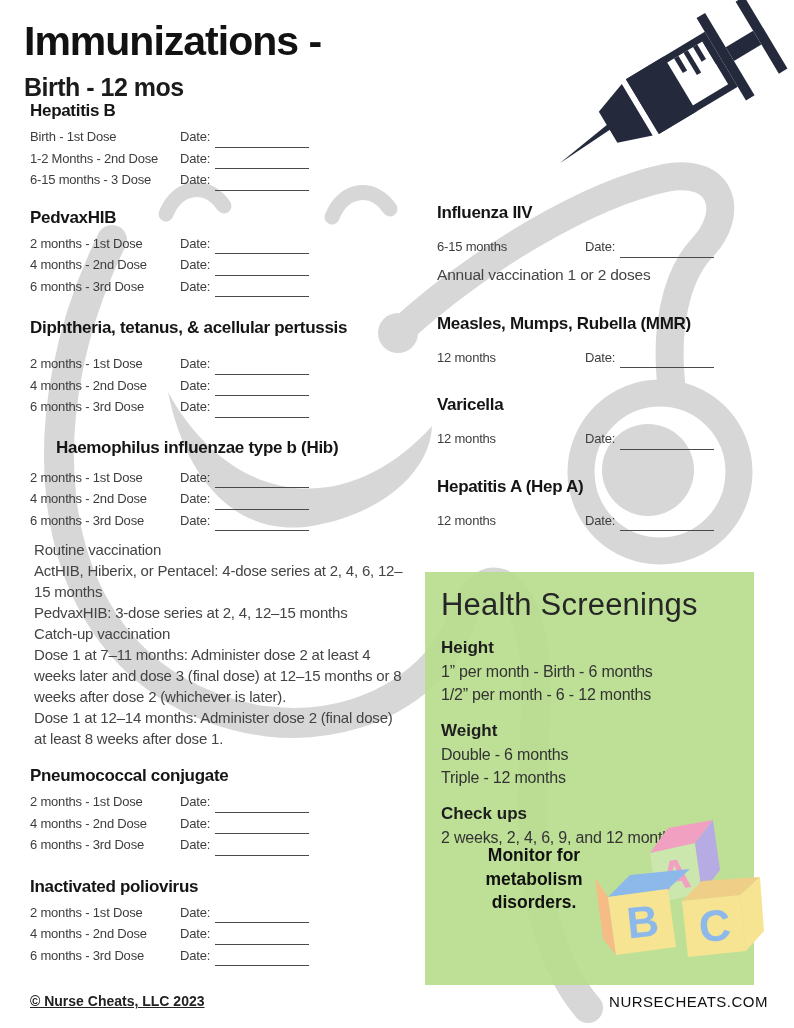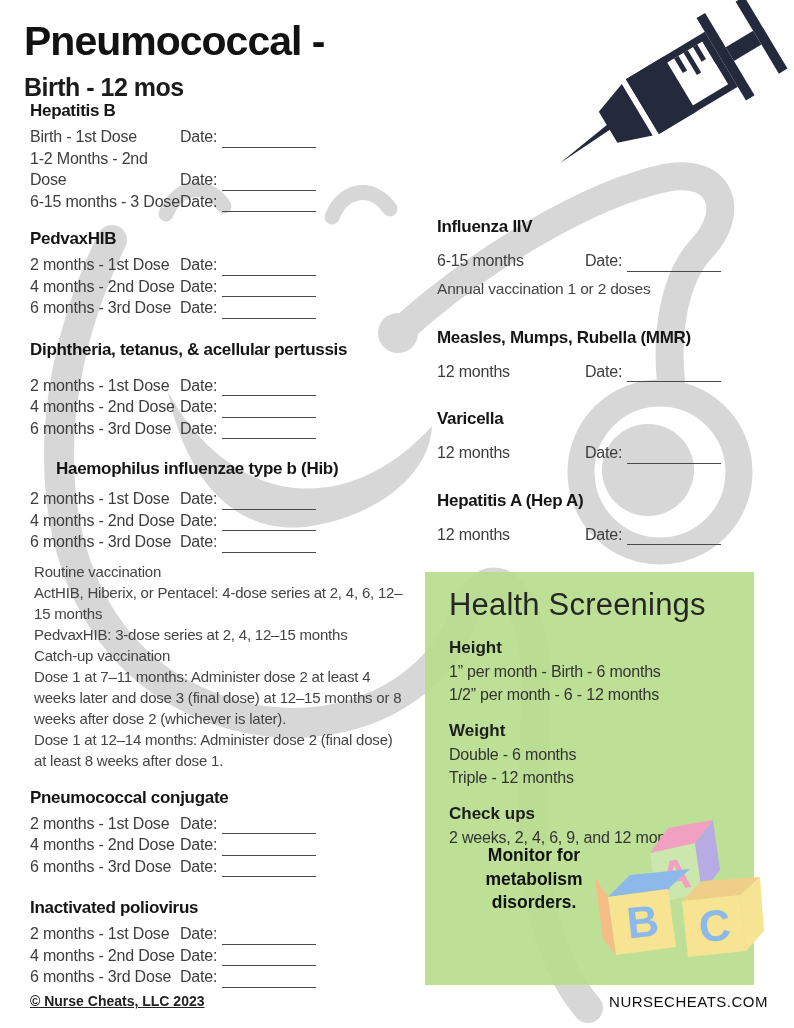--- a/index.html
+++ b/index.html
@@ -26,44 +26,44 @@
   .watermark{position:absolute;left:0;top:0;z-index:0;}
   .wm-stroke{fill:none;stroke:var(--wm);stroke-linecap:round;}
   .wm-fill{fill:var(--wm);}
   
   header{position:absolute;left:24px;top:18px;z-index:2;}
   h1{font-size:41px;font-weight:bold;letter-spacing:-1px;color:#121212;}
   h2{font-size:25px;font-weight:bold;margin-top:8px;letter-spacing:-0.5px;}
   .syringe{position:absolute;left:540px;top:0px;z-index:2;}
   
   .col-left{position:absolute;left:30px;top:101px;width:400px;z-index:2;}
-  .col-right{position:absolute;left:437px;top:217px;width:348px;z-index:2;}
+  .col-right{position:absolute;left:437px;top:203px;width:348px;z-index:2;}
   section.vax{margin-bottom:17px;}
   section.vax h4{font-size:17px;font-weight:bold;letter-spacing:-0.3px;color:#151515;margin-bottom:5px;}
   .col-left section.vax:nth-of-type(3) h4{margin-bottom:15px;}
   .col-left section.vax:nth-of-type(4) h4{margin-bottom:9px;margin-left:26px;}
   .col-left section.vax:nth-of-type(2){margin-bottom:21px;}
   .col-left section.vax:nth-of-type(3){margin-bottom:20px;}
   .col-left section.vax:nth-of-type(5){margin-bottom:21px;}
   .col-right section.vax{margin-bottom:27px;}
   .col-right section.vax h4{margin-bottom:13px;}
-  .row{display:flex;font-size:16px;line-height:21.5px;color:var(--row-ink);letter-spacing:-0.2px;}
+  .row{display:flex;font-size:13px;line-height:21.5px;color:var(--row-ink);letter-spacing:-0.2px;}
   .col-left .rlabel{flex:0 0 150px;}
   .col-right .rlabel{flex:0 0 148px;}
   .dwrap{display:flex;align-items:flex-end;}
   .dlabel{margin-right:5px;}
   .dline{display:inline-block;width:94px;border-bottom:1.5px solid #4a4a4a;height:14px;}
   .notes{margin-top:8px;margin-left:4px;width:372px;}
   .notes p{font-size:15px;line-height:21px;color:#444;letter-spacing:-0.2px;}
   .col-right .notes{margin-top:4px;margin-left:0;}
   .col-right .notes p{font-size:15.5px;line-height:25px;}
   
   .health{
     position:absolute;left:425px;top:572px;width:329px;height:413px;
-    background:rgba(184,222,142,0.93);z-index:1;padding:15px 24px;
+    background:rgba(184,222,142,0.93);z-index:1;padding:15px 16px;
   }
   .health h3{font-size:31px;font-weight:normal;color:#262626;letter-spacing:0.2px;}
   .hgroup{margin-top:15px;}
   .hgroup h5{font-size:17px;font-weight:bold;color:#1d1d1d;margin-bottom:2px;}
   .hgroup p{font-size:16px;line-height:23px;color:#333;letter-spacing:-0.2px;}
   .callout{
     position:absolute;left:30px;bottom:70px;width:158px;text-align:center;
     font-weight:bold;font-size:17.5px;line-height:1.35;color:#111;
   }
   .blocks{position:absolute;right:-12px;bottom:20px;}
@@ -87,21 +87,21 @@
     <path class="wm-stroke" stroke-width="30" d="M 112 240 C 28 410, 40 610, 175 690 C 300 762, 432 706, 462 618 C 482 562, 520 575, 532 640 C 546 714, 516 832, 548 930 C 560 970, 574 992, 588 1008"></path>
 
     <path class="wm-stroke" stroke-width="28" d="M 398 333 C 480 258, 590 194, 665 178 C 722 167, 736 212, 702 248 C 674 278, 666 332, 671 382"></path>
     <circle class="wm-fill" cx="398" cy="333" r="20"></circle>
 
     <circle class="wm-stroke" cx="660" cy="472" r="79" stroke-width="27"></circle>
     <circle class="wm-fill" cx="648" cy="470" r="46"></circle>
   </svg>
 
   <header>
-    <h1>Pneumococcal -</h1>
+    <h1>Immunizations -</h1>
     <h2>Birth - 12 mos</h2>
   </header>
 
   <svg class="syringe" width="248" height="192" viewBox="0 0 248 192" aria-hidden="true">
     <g transform="rotate(-31 124 96)" fill="var(--syringe)">
       <polygon points="0,100 62,91 62,97"></polygon>
       <polygon points="60,76 94,64 94,124 60,112"></polygon>
       <rect x="100" y="62" width="92" height="64"></rect>
       <rect x="107" y="69" width="78" height="50" fill="#ffffff"></rect>
       <rect x="100" y="62" width="44" height="64"></rect>

